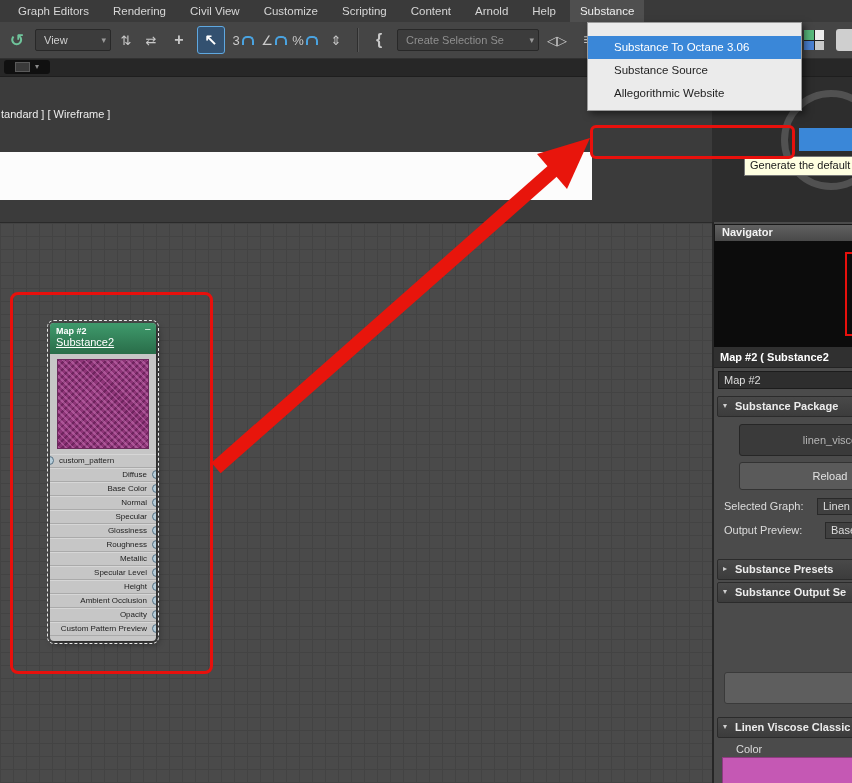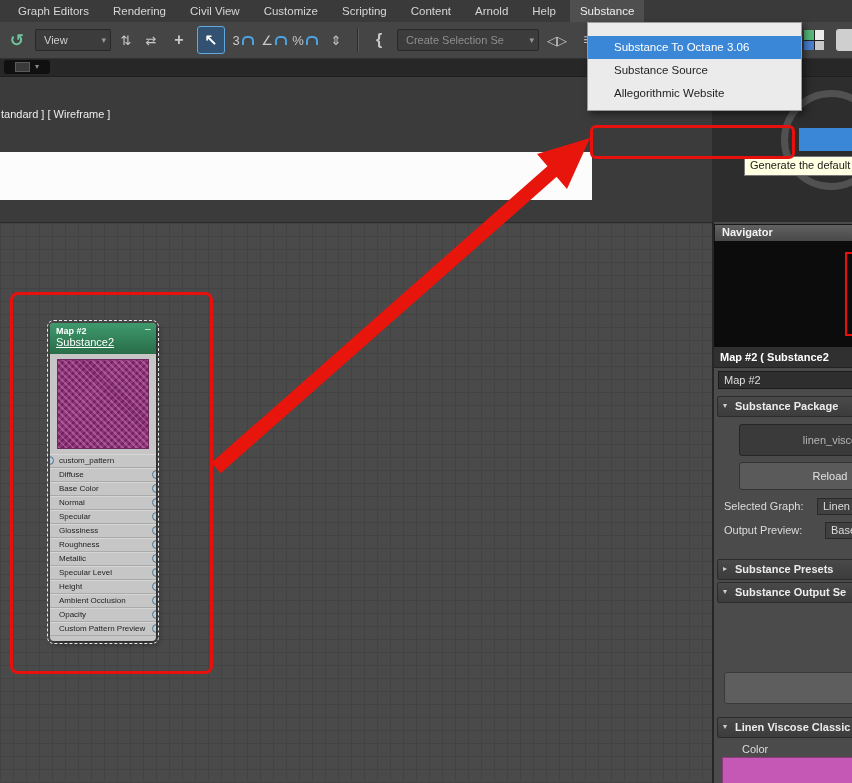--- a/index.html
+++ b/index.html
@@ -68,21 +68,21 @@
   .nh-title{font-weight:bold;font-size:9px;line-height:11px;}
   .nh-sub{font-size:11px;line-height:11px;text-decoration:underline;}
   .nh-min{position:absolute;right:5px;top:0;font-size:11px;color:#eaf5ee;cursor:default;}
   .node-preview{margin:5px 7px;height:88px;background-color:#8e3578;
                 background-image:repeating-linear-gradient(45deg,rgba(255,170,235,.28) 0 2px,transparent 2px 5px),
                                  repeating-linear-gradient(-45deg,rgba(45,0,40,.32) 0 2px,transparent 2px 5px);
                 border:1px solid #6d2a5e;}
   .slot{position:relative;height:14px;line-height:14px;padding:0 9px;
         box-shadow:inset 0 1px 0 rgba(255,255,255,.28),inset 0 -1px 0 rgba(0,0,0,.14);white-space:nowrap;overflow:hidden;}
   .slot.in{text-align:left;}
-  .slot.out{}
+  .slot.out{text-align:right;}
   .dot{position:absolute;width:7px;height:7px;border-radius:50%;background:#b6cdda;border:1px solid #567082;top:2px;}
   .dot.l{left:-5px;}
   .dot.r{right:-5px;}
   .node-foot{height:5px;}
 
   
   .right-panel{position:absolute;top:222px;left:712px;width:140px;height:561px;background:#4b4b4b;
                border-left:2px solid #262626;overflow:hidden;font-size:11px;color:#e0e0e0;}
   .nav-header{position:absolute;left:0;top:2px;right:0;height:17px;background:linear-gradient(#616161,#474747);
               border:1px solid #191919;color:#f2f2f2;font-weight:bold;line-height:15px;padding-left:7px;}
@@ -282,21 +282,21 @@
     </div>
     <div class="rollout" style="top:360px;">
       <span class="tri">▾</span>
       <span>Substance Output Se</span>
     </div>
     <div class="big-empty-btn"></div>
     <div class="rollout" style="top:495px;">
       <span class="tri">▾</span>
       <span>Linen Viscose Classic</span>
     </div>
-    <div class="plabel" style="top:521px;left:28px;">Color</div>
+    <div class="plabel" style="top:521px;left:22px;">Color</div>
     <div class="swatch" style="background: rgb(197, 88, 180);"></div>
   </div>
 
   <div class="sub-menu">
     <div class="smi hl" style="background: rgb(58, 135, 216);">Substance To Octane 3.06</div>
     <div class="smi">Substance Source</div>
     <div class="smi">Allegorithmic Website</div>
   </div>
   <div class="hl-ext" style="background: rgb(58, 135, 216);"></div>
 

